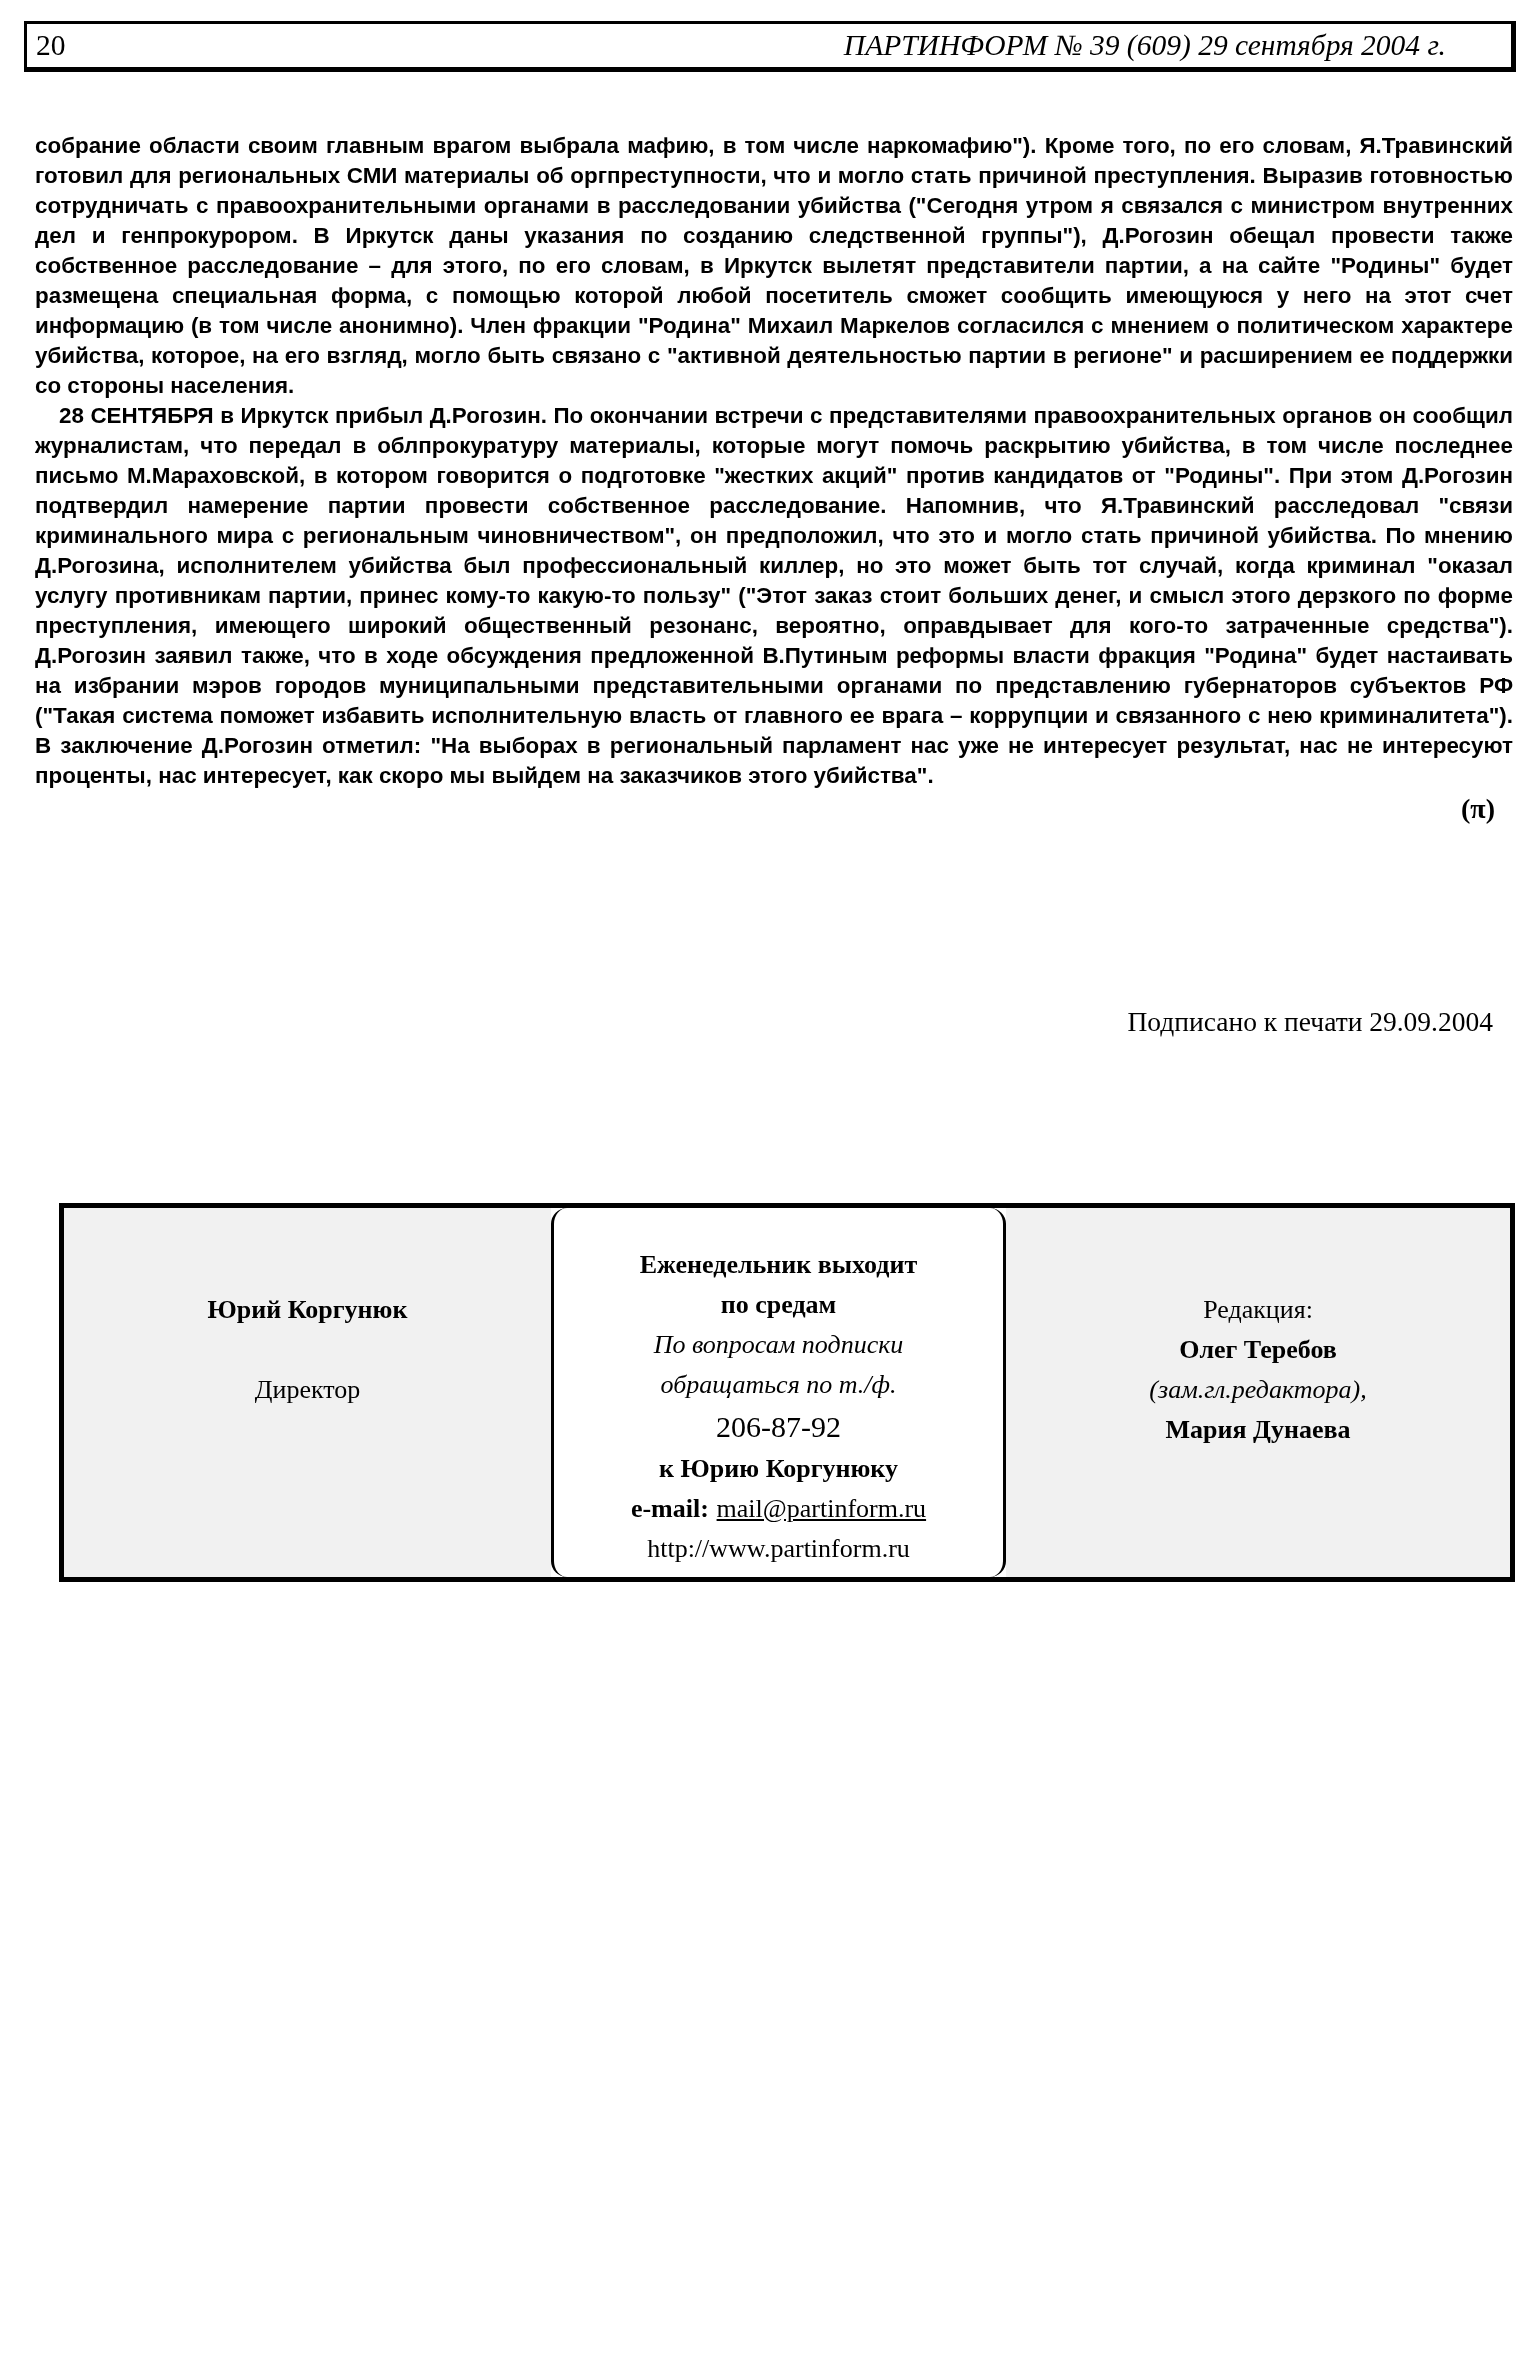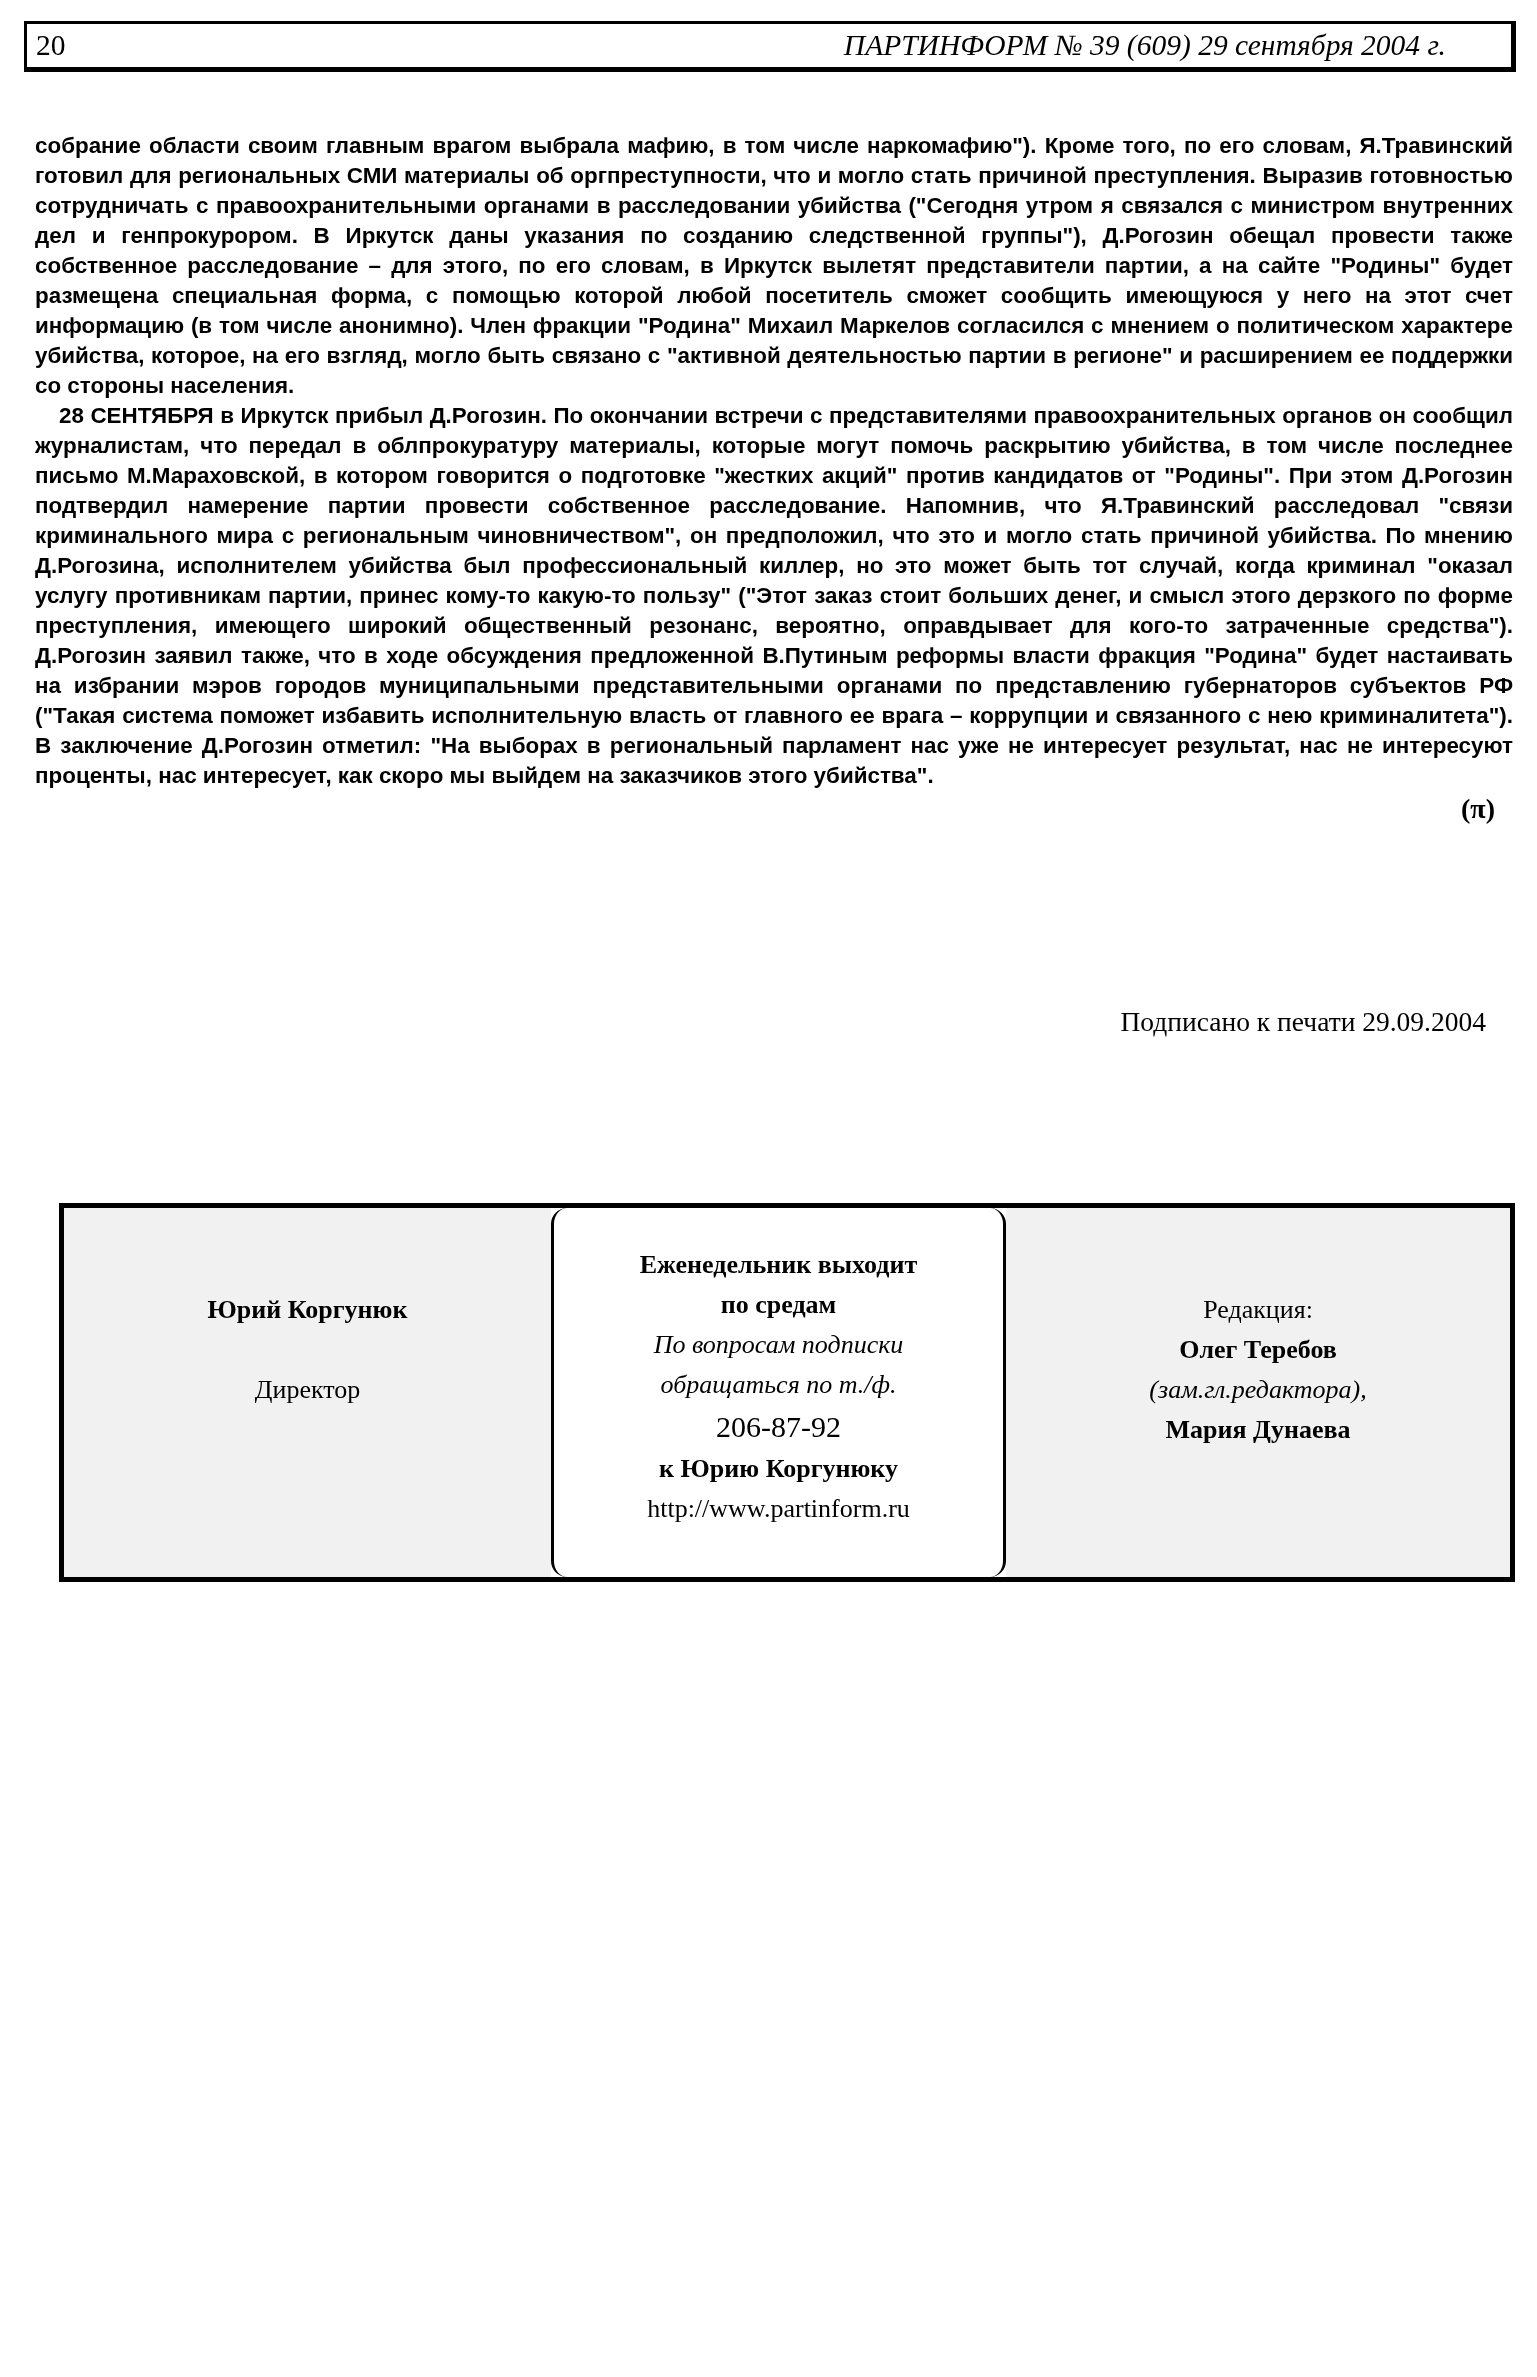--- a/index.html
+++ b/index.html
@@ -66,21 +66,21 @@
     font-weight: bold;
     font-size: 28px;
     line-height: 33px;
     margin-top: 1.3px;
   }
 
   
   .print-date {
     position: absolute;
     top: 1007px;
-    left: 1px;
+    left: 8px;
     width: 1485px;
     text-align: right;
     font-size: 27.5px;
     line-height: 1.1;
   }
   .masthead {
     position: absolute;
     top: 1113px;
     left: 0;
     width: 1537px;
@@ -164,20 +164,23 @@
       <div class="cell-line">Директор</div>
     </div>
 
     <div class="cell cell-white cell-schedule">
       <div class="cell-line bold">Еженедельник выходит</div>
       <div class="cell-line bold">по средам</div>
       <div class="cell-line italic">По вопросам подписки</div>
       <div class="cell-line italic">обращаться по т./ф.</div>
       <div class="cell-line phone">206-87-92</div>
       <div class="cell-line bold">к Юрию Коргунюку</div>
+      <div class="cell-line">
+        <span class="email-label">e-mail:</span><span class="email-link">mail@partinform.ru</span>
+      </div>
       <div class="cell-line">http://www.partinform.ru</div>
     </div>
 
     <div class="cell cell-gray cell-staff">
       <div class="cell-line">Редакция:</div>
       <div class="cell-line bold">Олег Теребов</div>
       <div class="cell-line italic">(зам.гл.редактора),</div>
       <div class="cell-line bold">Мария Дунаева</div>
     </div>
 

